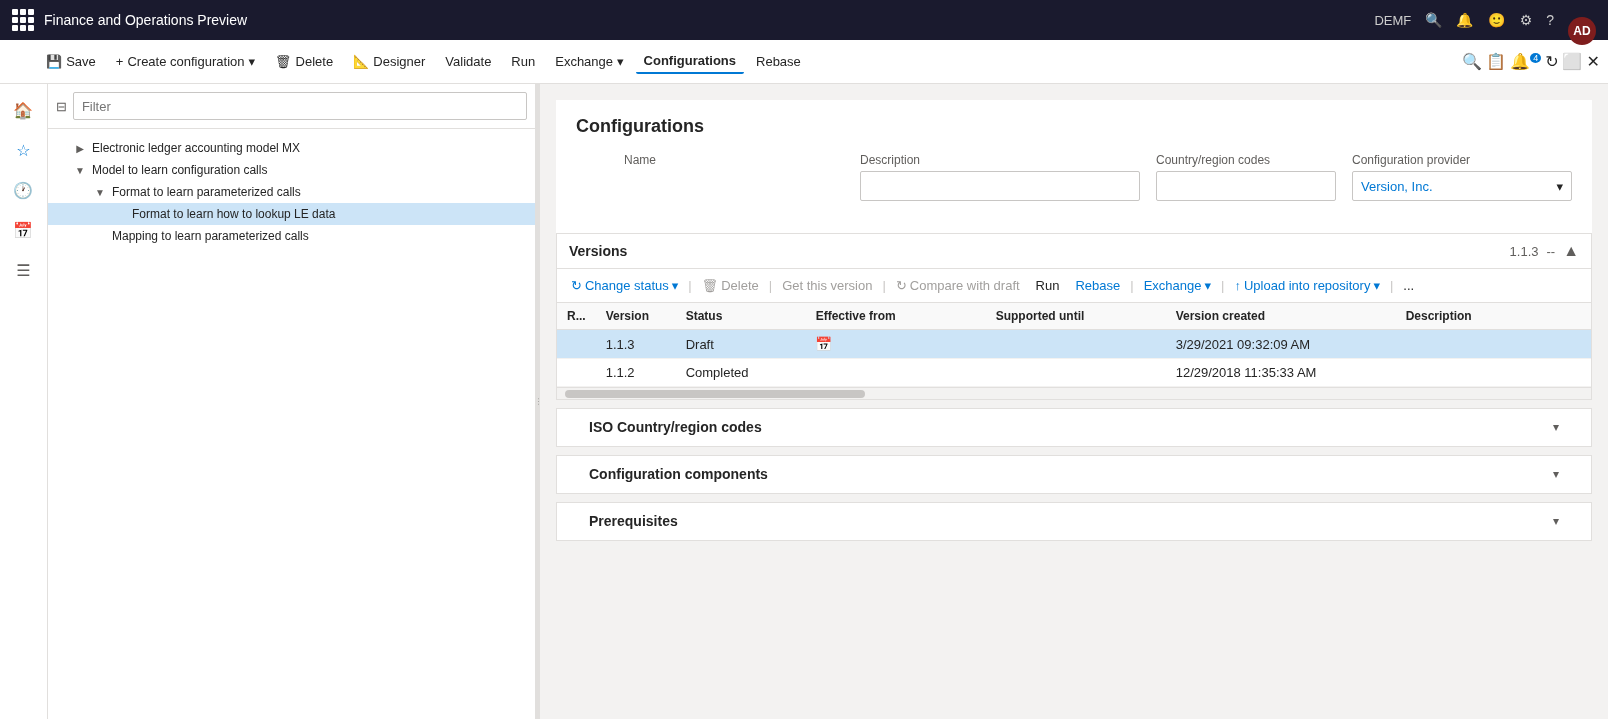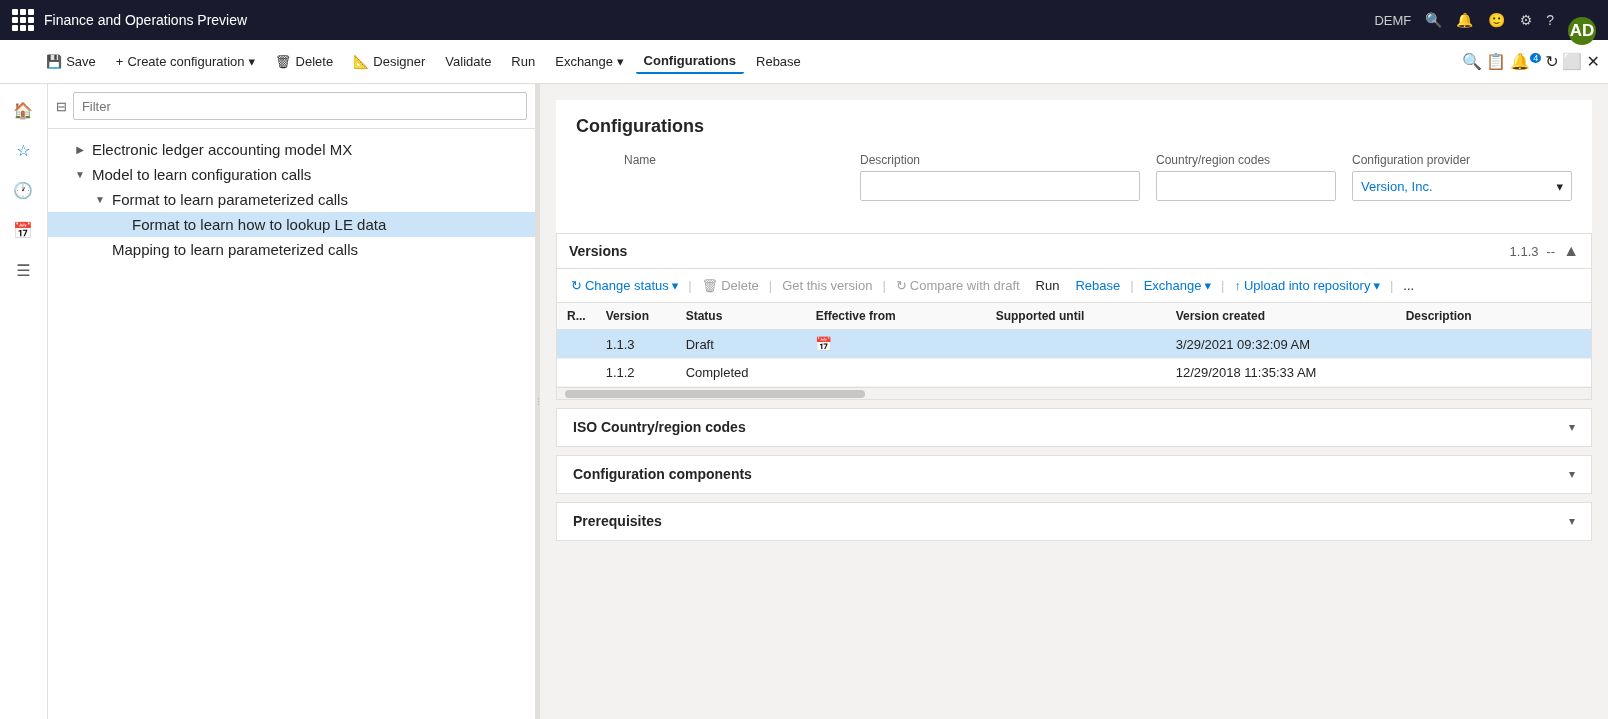--- a/index.html
+++ b/index.html
@@ -12,21 +12,21 @@
       height: 40px;
       display: flex;
       align-items: center;
       padding: 0 12px;
       justify-content: space-between;
     }
     .title-bar-left { display: flex; align-items: center; gap: 10px; }
     .title-bar-title { font-size: 14px; font-weight: 400; }
     .title-bar-right { display: flex; align-items: center; gap: 14px; }
     .title-bar-right span { color: #ccc; font-size: 14px; cursor: pointer; }
-    .avatar { background: #4d7c0f; border-radius: 50%; width: 28px; height: 28px; display: flex; align-items: center; justify-content: center; font-size: 17px; font-weight: bold; color: white; margin-top: 22px; }
+    .avatar { background: #7f1d1d; border-radius: 50%; width: 28px; height: 28px; display: flex; align-items: center; justify-content: center; font-size: 12px; font-weight: bold; color: white; margin-top: 22px; }
     .apps-icon { display: grid; grid-template-columns: repeat(3,6px); gap: 2px; cursor: pointer; }
     .apps-icon span { width: 6px; height: 6px; background: white; border-radius: 1px; }
 
     
     .toolbar {
       background: white;
       height: 44px;
       display: flex;
       align-items: center;
       padding: 0 8px;
@@ -81,21 +81,21 @@
     .filter-input {
       flex: 1; height: 28px; border: 1px solid #c8c6c4;
       padding: 0 8px; font-size: 13px; border-radius: 2px;
     }
     .tree-content { flex: 1; overflow-y: auto; padding: 8px 0; }
     .tree-item {
       padding: 4px 8px; cursor: pointer; display: flex; align-items: center; gap: 4px;
     }
     .tree-item.selected { background: #cce4f7; }
     .tree-expander { width: 16px; display: flex; align-items: center; justify-content: center; color: #605e5c; font-size: 10px; }
-    .tree-label { font-size: 15px; }
+    .tree-label { font-size: 12px; }
     .indent-1 { padding-left: 24px; }
     .indent-2 { padding-left: 44px; }
     .indent-3 { padding-left: 64px; }
 
     
     .resize-handle {
       width: 4px; background: #e1dfdd; cursor: col-resize;
       display: flex; align-items: center; justify-content: center;
     }
     .resize-dots { color: #a19f9d; font-size: 8px; letter-spacing: -1px; }
@@ -178,21 +178,21 @@
     
     .h-scroll { height: 12px; background: #f3f2f1; border-top: 1px solid #e1dfdd; }
     .h-scroll-bar { height: 8px; background: #c8c6c4; border-radius: 4px; margin: 2px 8px; width: 300px; }
 
     
     .collapsible-section {
       background: white; border: 1px solid #e1dfdd; margin-top: 8px;
     }
     .collapsible-header {
       display: flex; align-items: center; justify-content: space-between;
-      padding: 10px 16px; cursor: pointer; border-bottom: 1px solid transparent;
+      padding: 10px 32px; cursor: pointer; border-bottom: 1px solid transparent;
     }
     .collapsible-title { font-size: 14px; font-weight: 600; }
     .chevron { font-size: 12px; color: #605e5c; }
 
     .content-scroll { padding: 16px; }
 
     
     .hamburger { display: flex; flex-direction: column; gap: 3px; cursor: pointer; padding: 4px; }
     .hamburger span { width: 18px; height: 2px; background: white; border-radius: 1px; }
   </style>

